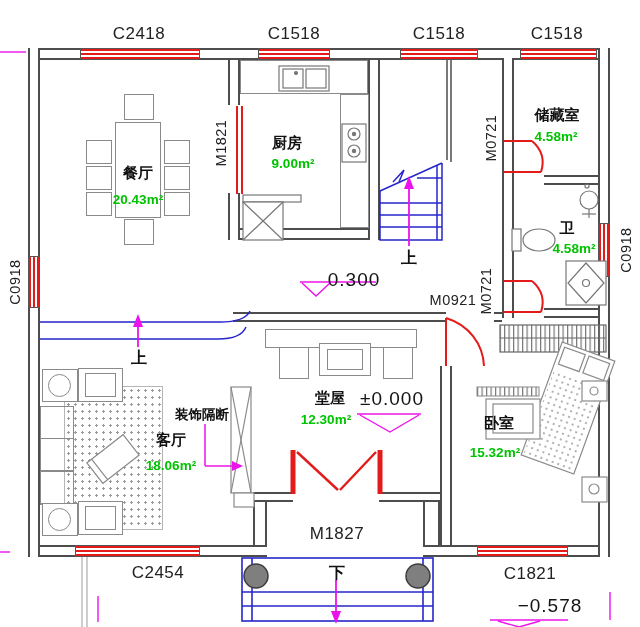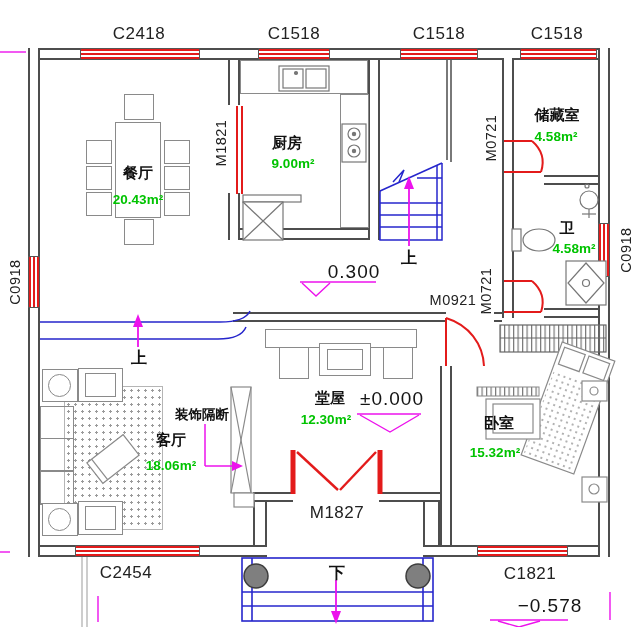--- a/index.html
+++ b/index.html
@@ -290,47 +290,47 @@
       <line x1="610" y1="592" x2="610" y2="620"></line>
     </g>
   </svg>
 
   <div class="t code" style="left:103px;top:24px;width:72px;height:20px">C2418</div>
   <div class="t code" style="left:258px;top:24px;width:72px;height:20px">C1518</div>
   <div class="t code" style="left:403px;top:24px;width:72px;height:20px">C1518</div>
   <div class="t code" style="left:521px;top:24px;width:72px;height:20px">C1518</div>
   <div class="t codes rot" style="left:-15px;top:274px;width:60px;height:16px">C0918</div>
   <div class="t codes rot" style="left:596px;top:242px;width:60px;height:16px">C0918</div>
-  <div class="t code" style="left:92px;top:563px;width:68px;height:20px">C2454</div>
+  <div class="t code" style="left:124px;top:563px;width:68px;height:20px">C2454</div>
   <div class="t code" style="left:496px;top:564px;width:68px;height:20px">C1821</div>
 
   <div class="t codes rot" style="left:191px;top:135px;width:60px;height:16px">M1821</div>
   <div class="t codes rot" style="left:461px;top:130px;width:60px;height:16px">M0721</div>
   <div class="t codes rot" style="left:456px;top:283px;width:60px;height:16px">M0721</div>
   <div class="t codes" style="left:424px;top:291px;width:58px;height:18px">M0921</div>
-  <div class="t code" style="left:305px;top:503px;width:64px;height:20px">M1827</div>
+  <div class="t code" style="left:305px;top:524px;width:64px;height:20px">M1827</div>
 
   <div class="t room" style="left:116px;top:164px;width:44px;height:18px">餐厅</div>
   <div class="t area" style="left:110px;top:192px;width:56px;height:14px">20.43m²</div>
   <div class="t room" style="left:265px;top:134px;width:44px;height:18px">厨房</div>
   <div class="t area" style="left:267px;top:156px;width:52px;height:14px">9.00m²</div>
   <div class="t room" style="left:529px;top:106px;width:56px;height:18px">储藏室</div>
   <div class="t area" style="left:530px;top:129px;width:52px;height:14px">4.58m²</div>
   <div class="t room" style="left:556px;top:219px;width:22px;height:18px">卫</div>
   <div class="t area" style="left:548px;top:241px;width:52px;height:14px">4.58m²</div>
   <div class="t room" style="left:308px;top:389px;width:44px;height:18px">堂屋</div>
   <div class="t area" style="left:300px;top:412px;width:52px;height:14px">12.30m²</div>
   <div class="t room" style="left:149px;top:431px;width:44px;height:18px">客厅</div>
   <div class="t area" style="left:145px;top:458px;width:52px;height:14px">18.06m²</div>
   <div class="t room" style="left:477px;top:414px;width:44px;height:18px">卧室</div>
   <div class="t area" style="left:469px;top:445px;width:52px;height:14px">15.32m²</div>
 
   <div class="t small" style="left:166px;top:406px;width:72px;height:18px">装饰隔断</div>
 
-  <div class="t elev" style="left:324px;top:262px;width:60px;height:20px">0.300</div>
+  <div class="t elev" style="left:324px;top:270px;width:60px;height:20px">0.300</div>
   <div class="t elev" style="left:356px;top:388px;width:72px;height:22px">±0.000</div>
   <div class="t elev" style="left:512px;top:596px;width:76px;height:20px">−0.578</div>
 
   <div class="t dir" style="left:398px;top:248px;width:22px;height:20px">上</div>
   <div class="t dir" style="left:128px;top:348px;width:22px;height:20px">上</div>
   <div class="t dir" style="left:326px;top:563px;width:22px;height:20px">下</div>
 
 </div>
 
 </body></html>

